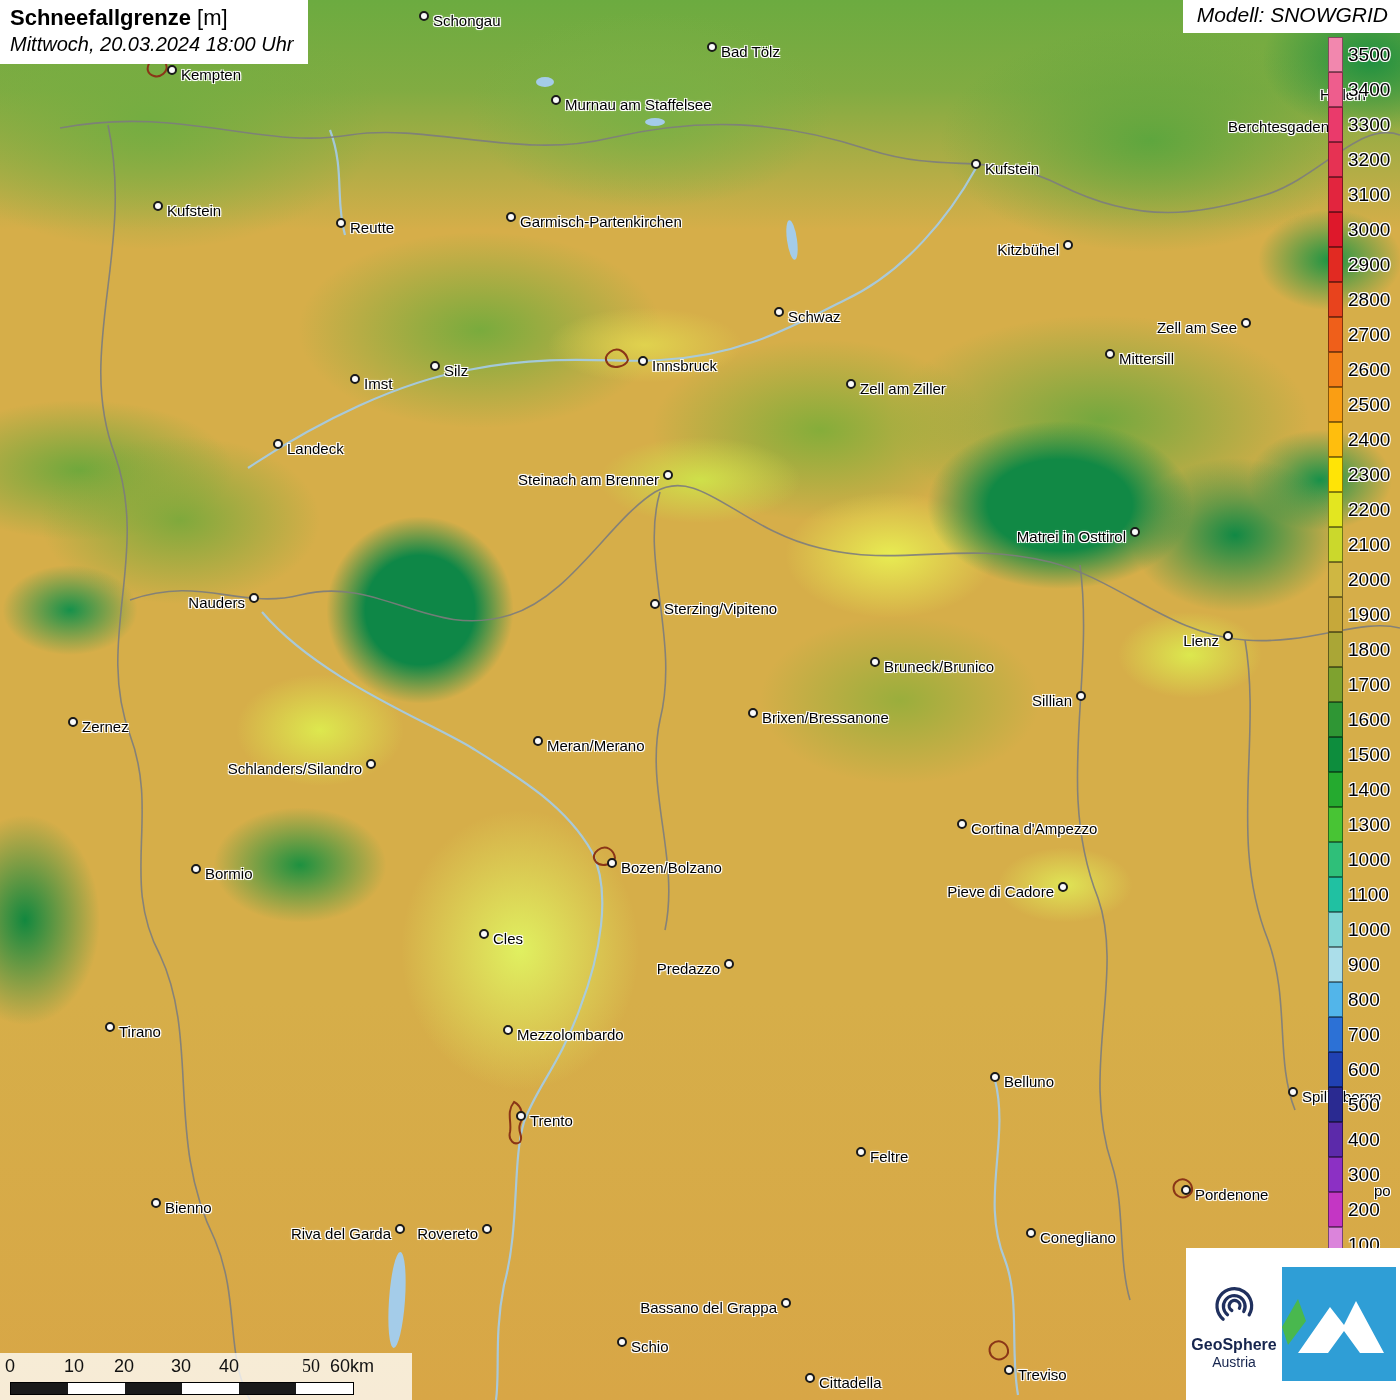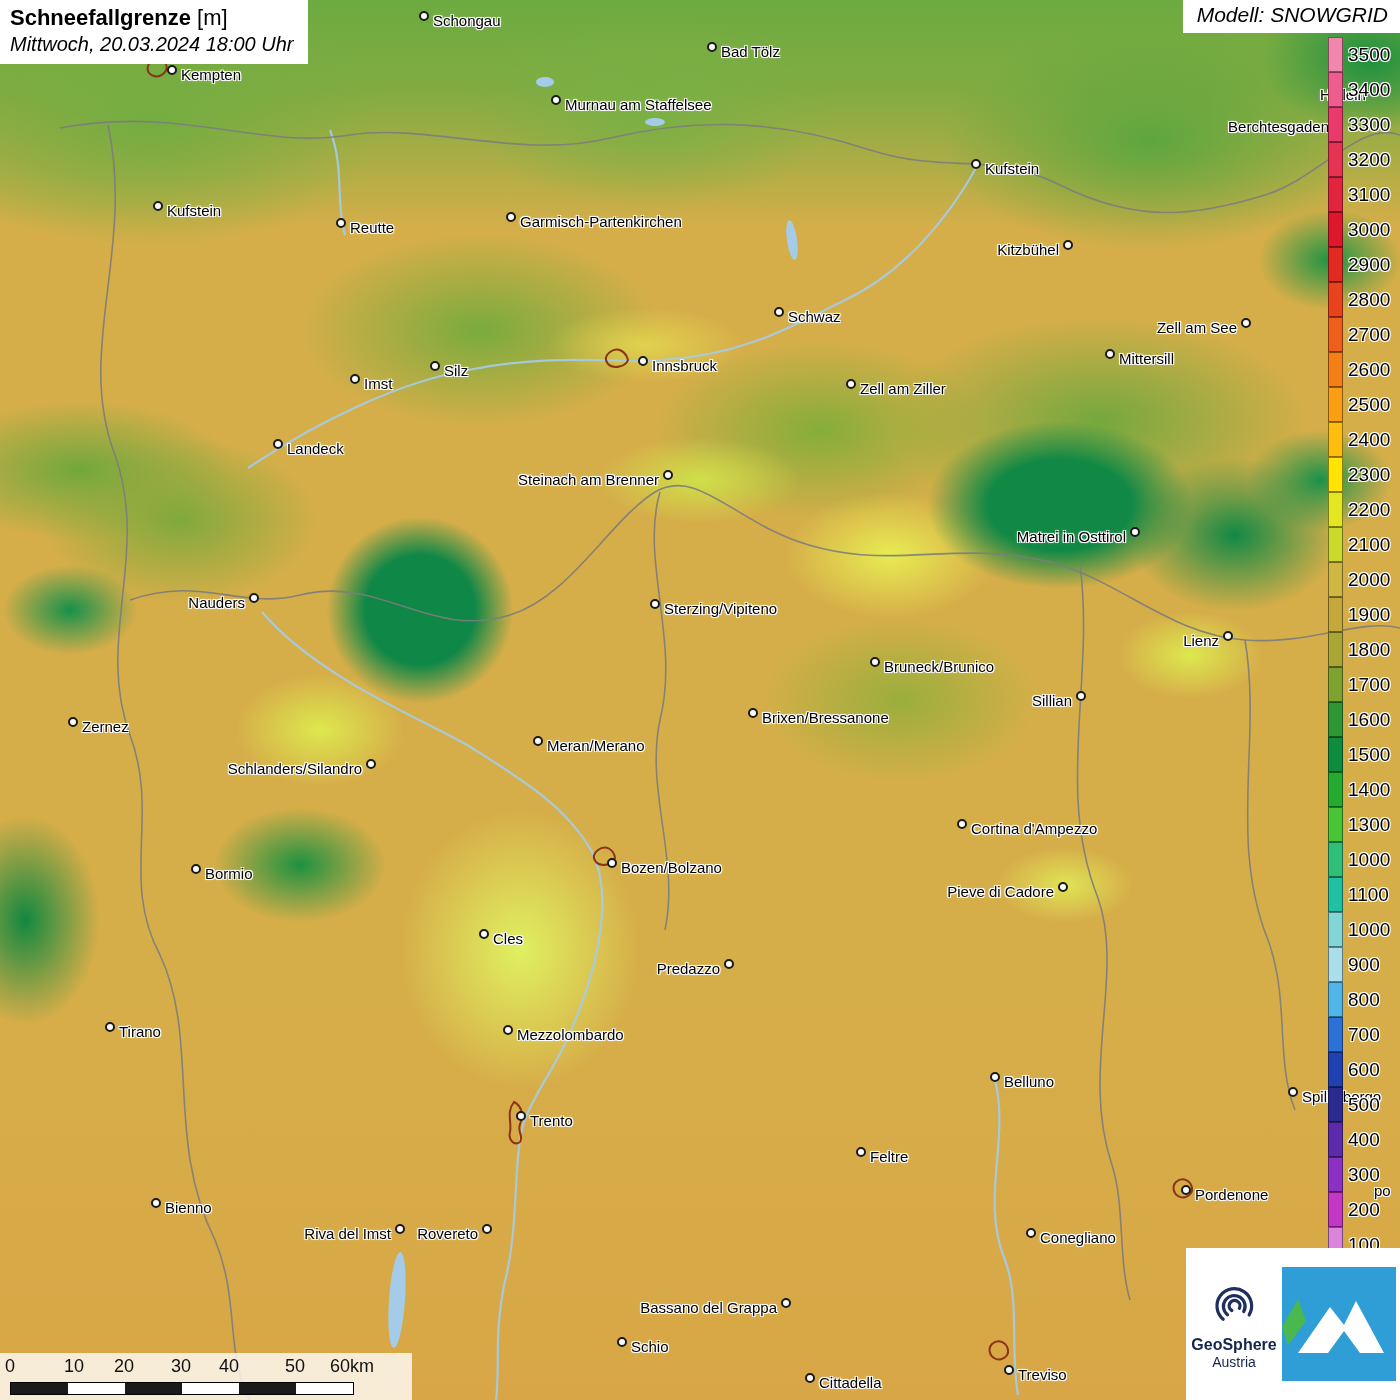--- a/index.html
+++ b/index.html
@@ -299,21 +299,21 @@
       <div class="city" style="left: 1186px; top: 1190px;">
         <span class="dot"></span>
         <span class="lbl">Pordenone</span>
       </div>
       <div class="city" style="left: 156px; top: 1203px;">
         <span class="dot"></span>
         <span class="lbl">Bienno</span>
       </div>
       <div class="city left" style="left: 400px; top: 1229px;">
         <span class="dot"></span>
-        <span class="lbl">Riva del Imst</span>
+        <span class="lbl">Riva del Garda</span>
       </div>
       <div class="city left" style="left: 487px; top: 1229px;">
         <span class="dot"></span>
         <span class="lbl">Rovereto</span>
       </div>
       <div class="city" style="left: 1031px; top: 1233px;">
         <span class="dot"></span>
         <span class="lbl">Conegliano</span>
       </div>
       <div class="city left" style="left: 786px; top: 1303px;">
@@ -488,21 +488,21 @@
 
   <div class="modelbox">Modell: SNOWGRID</div>
 
   <div class="scalebar">
     <div class="sb-labels">
         <span style="left: 10px;">0</span>
         <span style="left: 74px;">10</span>
         <span style="left: 124px;">20</span>
         <span style="left: 181px;">30</span>
         <span style="left: 229px;">40</span>
-        <span style="left: 295px;">50</span>
+        <span style="left: 311px; font-family: Liberation Serif, serif;">50</span>
         <span style="left: 352px;">60km</span>
       </div>
     <div class="sb-bar">
         <span class="sb-seg"></span>
         <span class="sb-seg w"></span>
         <span class="sb-seg"></span>
         <span class="sb-seg w"></span>
         <span class="sb-seg"></span>
         <span class="sb-seg w"></span>
       </div>

